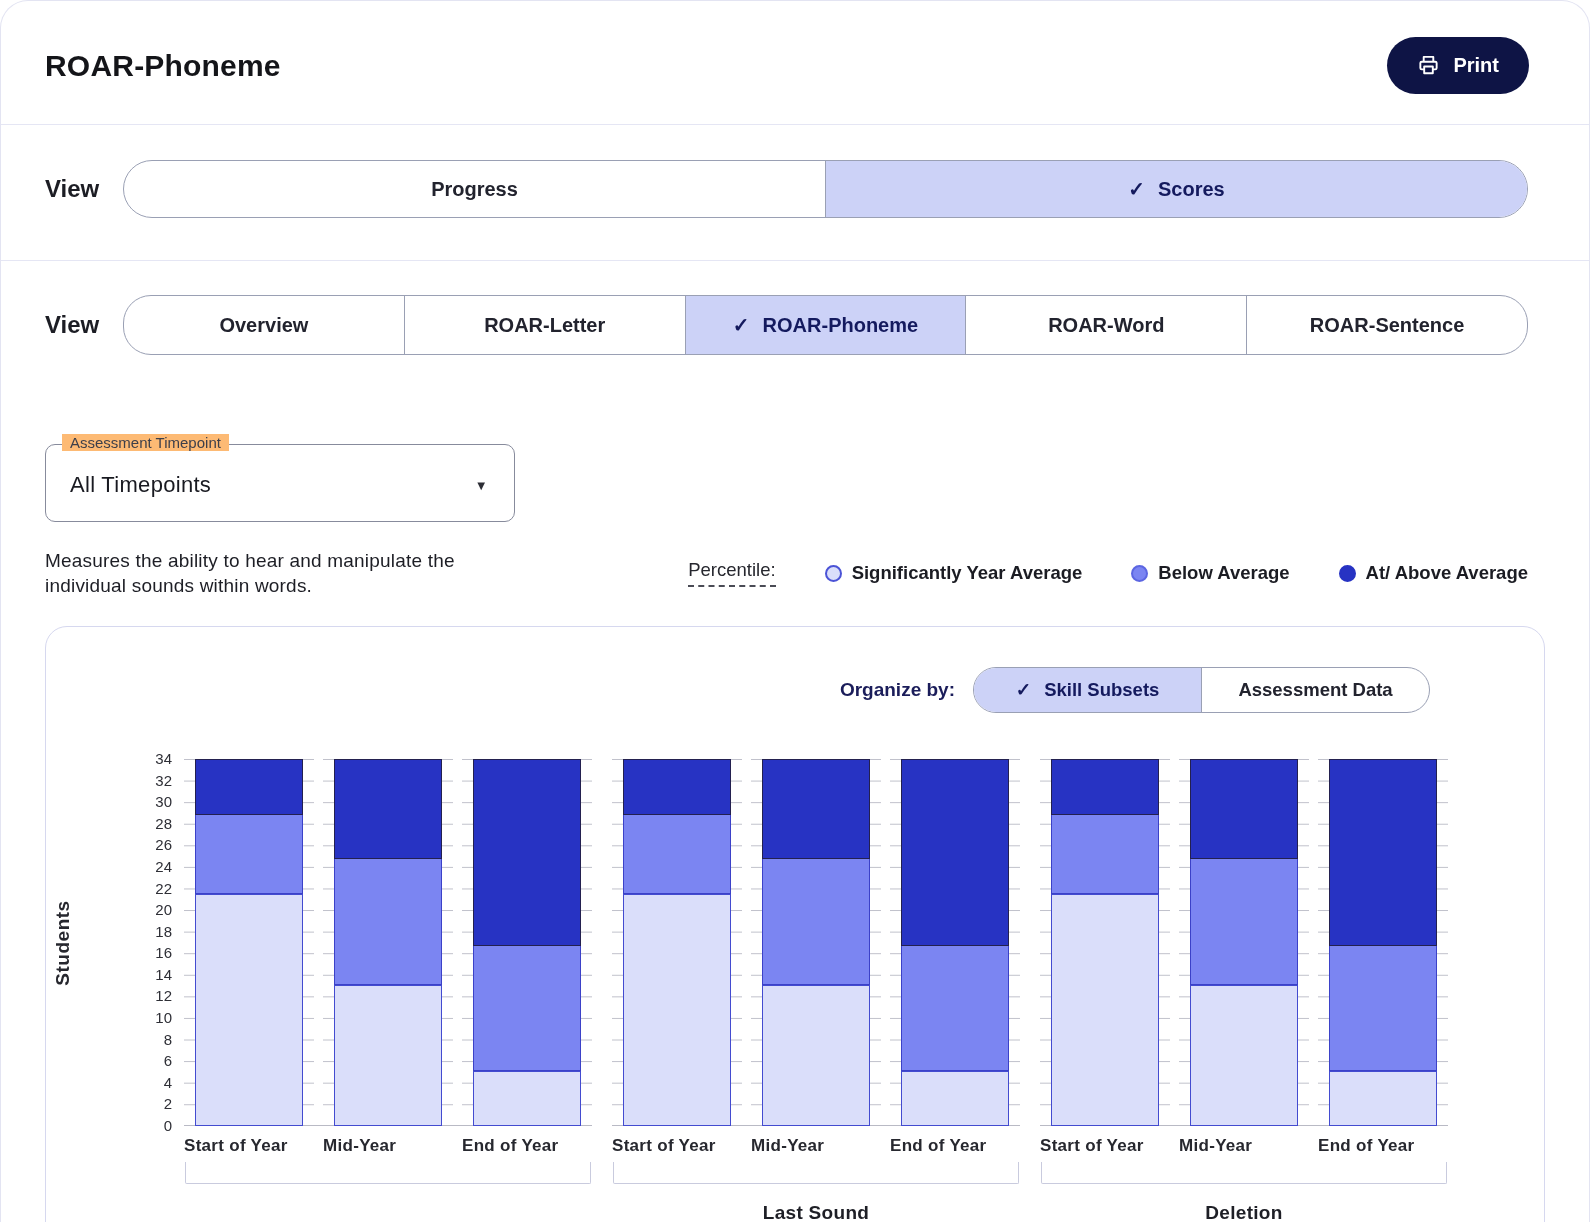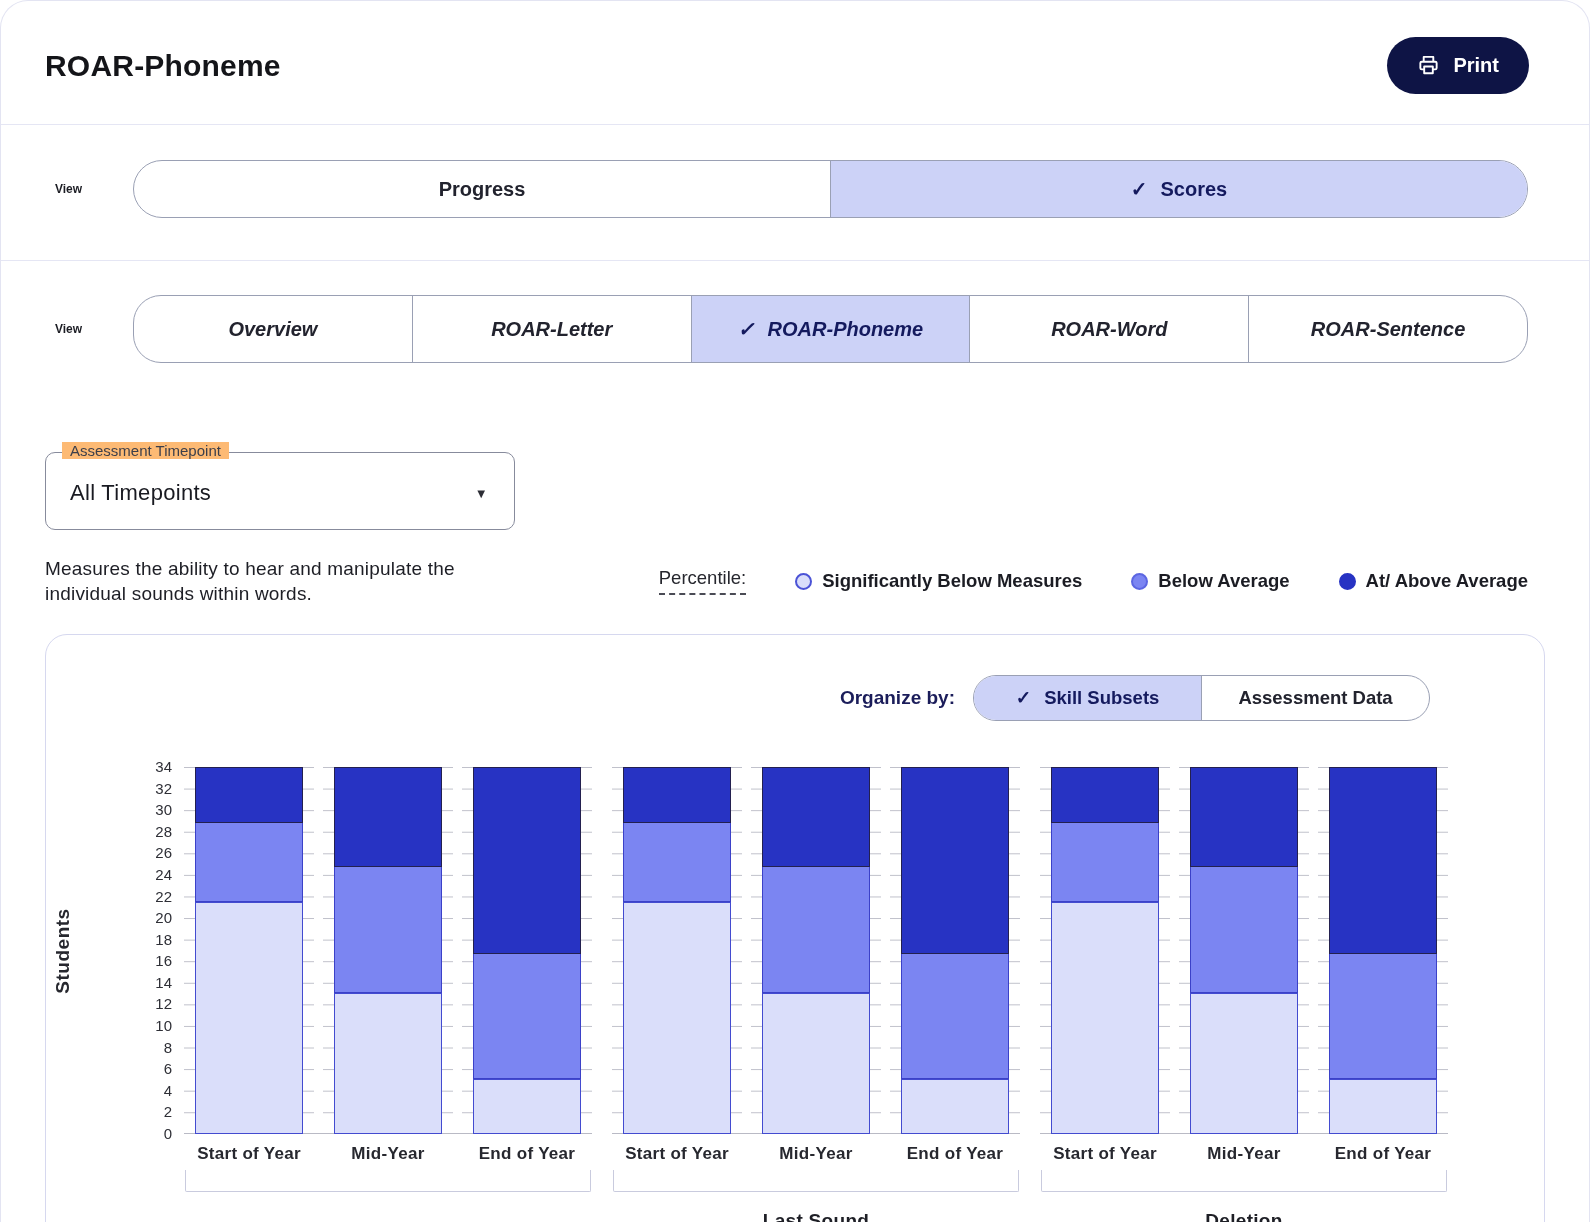--- a/index.html
+++ b/index.html
@@ -12,23 +12,23 @@
   .header { display:flex; justify-content:space-between; align-items:center; padding:36px 60px 30px 44px; }
   .page-title { font-size:30px; font-weight:700; color:#141519; letter-spacing:.2px; }
   .print-btn { background:#0e1445; color:#fff; border:none; border-radius:29px; height:57px; padding:0 30px;
                font-size:20px; font-weight:700; display:flex; gap:13px; align-items:center; cursor:pointer;
                font-family:inherit; }
   .hr { height:1px; background:#e5e6f4; }
 
   
   .row-view { display:flex; align-items:center; padding:35px 61px 42px 44px; }
   .row-view.tabs-row { padding:34px 61px 44px 44px; }
-  .row-label { width:78px; font-size:12px; font-weight:700; color:#1c1d24;margin-left:10px; }
+  .row-label { width:78px; font-size:24px; font-weight:700; color:#1c1d24; }
   .seg-control { flex:1; display:flex; height:58px; border:1px solid #9aa0b4; border-radius:29px; overflow:hidden; background:#fff; }
-  .seg-control.h56 { height:68px; border-radius:28px;font-style:italic; }
+  .seg-control.h56 { height:60px; border-radius:28px; }
   .seg-option { flex:1; display:flex; align-items:center; justify-content:center; gap:13px; font-size:20px; font-weight:700;
                 color:#22232e; border-left:1px solid #9aa0b4; cursor:pointer; }
   .seg-option:first-child { border-left:none;justify-content:center; }
   .seg-option.selected { background:#ccd2f7; color:#141a5e; }
   .check { font-weight:700; }
 
   
   .fieldset { margin:45px 0 0 44px; width:470px; border:1px solid #878b9c; border-radius:10px; position:relative;
               padding:27px 26px 23px 24px; cursor:pointer; background:#fff; }
   .fieldset .flegend { position:absolute; top:-11px; left:16px; background:#fdba74; padding:0 8px; font-size:15px; color:#3d3f4a; }
@@ -63,21 +63,21 @@
   .bar-panel { flex:1; display:flex; min-width:0; }
   .tickzone { width:11px; flex:none;
               background-image:linear-gradient(to bottom,#bfc0ca 0,#bfc0ca 1px,transparent 1px);
               background-size:100% calc(100% / 17); }
   .bar { flex:1; display:flex; flex-direction:column; justify-content:flex-end; position:relative; z-index:1; }
   .seg { width:100%; }
   .seg-above    { background:#2733c3; border:1.5px solid #23204f; }
   .seg-below    { background:#7b85f2; border:1.5px solid #3b41c8; border-top:none; }
   .seg-sigbelow { background:#dadefa; border:1.5px solid #434bd0; }
   .xlabels { display:flex; gap:9px; margin-top:10px; }
-  .xlabel { flex:1; text-align:center; font-size:17px; font-weight:700; color:#27282f; letter-spacing:.3px; }
+  .xlabel { flex:1; text-align:left; font-size:17px; font-weight:700; color:#27282f; letter-spacing:.3px; }
   .bracket { height:22px; margin:6px 1px 0; border:1.5px solid #c9cbde; border-top:none; border-radius:0 0 2px 2px; }
   .group-title { margin-top:18px; text-align:center; font-size:19px; font-weight:700; color:#1e1f26; letter-spacing:.3px; }
 </style>
 </head>
 <body>
 
 <div class="page">
 
   <div class="header">
     <div class="page-title">ROAR-Phoneme</div>
@@ -139,21 +139,21 @@
       <span class="caret">▼</span>
     </div>
   </div>
 
   <div class="desc-legend">
     <div class="desc">Measures the ability to hear and manipulate the individual sounds within words.</div>
     <div class="legend" id="percentile-legend">
       <span class="legend-label">Percentile:</span>
     <div class="legend-item">
           <span class="dot" style="background: rgb(218, 222, 250); border: 2px solid rgb(75, 83, 214);"></span>
-          <span>Significantly Below Measures</span>
+          <span>Significantly Year Average</span>
         </div>
         <div class="legend-item">
           <span class="dot" style="background: rgb(123, 133, 242); border: 2px solid rgb(92, 102, 226);"></span>
           <span>Below Average</span>
         </div>
         <div class="legend-item">
           <span class="dot" style="background: rgb(39, 51, 195); border: 2px solid rgb(39, 51, 195);"></span>
           <span>At/ Above Average</span>
         </div>
       </div>

